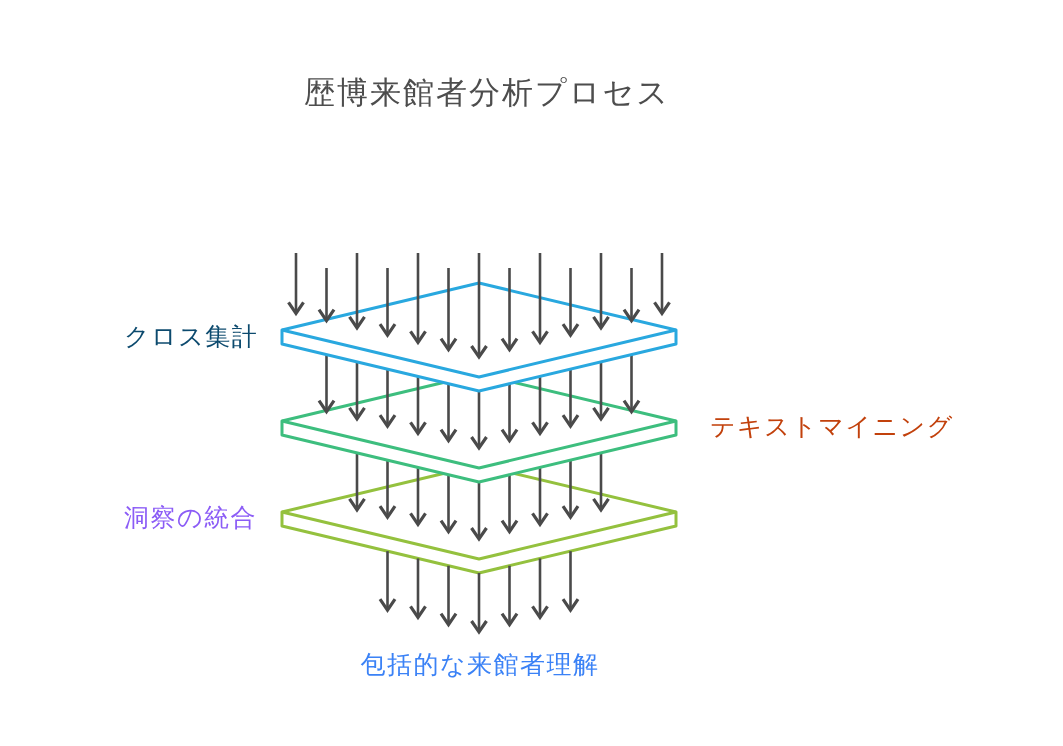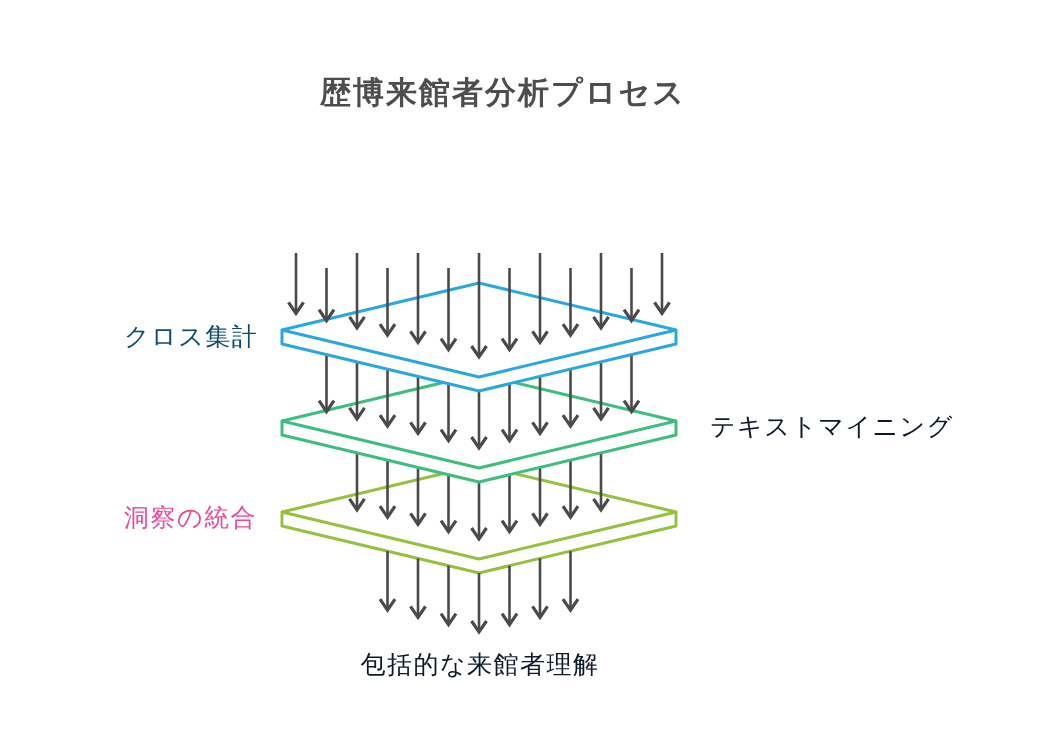--- a/index.html
+++ b/index.html
@@ -1,21 +1,21 @@
 <!DOCTYPE html>
 <html><head>
 <meta charset="utf-8">
 <style>
   html,body{margin:0;padding:0;background:#ffffff;}
   body{width:1063px;height:746px;overflow:hidden;
        font-family:"Liberation Sans","DejaVu Sans",sans-serif;}
   .canvas{position:relative;width:1063px;height:746px;background:#ffffff;}
   svg.diagram{position:absolute;left:0;top:0;}
-  .title{position:absolute;left:503px;top:72px;transform:translateX(-50%);
-         font-size:31px;font-weight:700;letter-spacing:2px;white-space:nowrap;}
+  .title{position:absolute;left:487px;top:72px;transform:translateX(-50%);
+         font-size:31px;font-weight:400;letter-spacing:2px;white-space:nowrap;}
   .lbl{position:absolute;font-size:25px;letter-spacing:1.5px;line-height:1.15;white-space:nowrap;}
   .lbl.input{left:486px;top:206px;transform:translateX(-50%);}
   .lbl.layer0{left:124px;top:322px;}
   .lbl.layer1{left:710px;top:412px;}
   .lbl.layer2{left:124px;top:503px;}
   .lbl.output{left:480px;top:650px;transform:translateX(-50%);}
 </style>
 </head>
 <body>
 
@@ -117,16 +117,16 @@
         <line x1="509.5" y1="565.7233502538071" x2="509.5" y2="622.7233502538071" stroke="#4A4A4A" stroke-width="2.6"></line>
         <path d="M 502 613.7233502538071 L 509.5 624.7233502538071 L 517 613.7233502538071" fill="none" stroke="#4A4A4A" stroke-width="3.2" stroke-linejoin="miter"></path>
         <line x1="540" y1="558.4467005076142" x2="540" y2="615.4467005076142" stroke="#4A4A4A" stroke-width="2.6"></line>
         <path d="M 532.5 606.4467005076142 L 540 617.4467005076142 L 547.5 606.4467005076142" fill="none" stroke="#4A4A4A" stroke-width="3.2" stroke-linejoin="miter"></path>
         <line x1="570.5" y1="551.1700507614213" x2="570.5" y2="608.1700507614213" stroke="#4A4A4A" stroke-width="2.6"></line>
         <path d="M 563 599.1700507614213 L 570.5 610.1700507614213 L 578 599.1700507614213" fill="none" stroke="#4A4A4A" stroke-width="3.2" stroke-linejoin="miter"></path>
       </g>
     </svg>
   <div class="title" style="color: rgb(77, 77, 77);">歴博来館者分析プロセス</div>
   <div class="lbl layer0" style="color: #0c4a6e;">クロス集計</div>
-  <div class="lbl layer1" style="color: #0f172a;">テキストマイニング</div>
-  <div class="lbl layer2" style="color: #ec4899;">洞察の統合</div>
-  <div class="lbl output" style="color: #0f172a;">包括的な来館者理解</div>
+  <div class="lbl layer1" style="color: #c2410c;">テキストマイニング</div>
+  <div class="lbl layer2" style="color: #8b5cf6;">洞察の統合</div>
+  <div class="lbl output" style="color: #3b82f6;">包括的な来館者理解</div>
 </div>
 
 </body></html>

